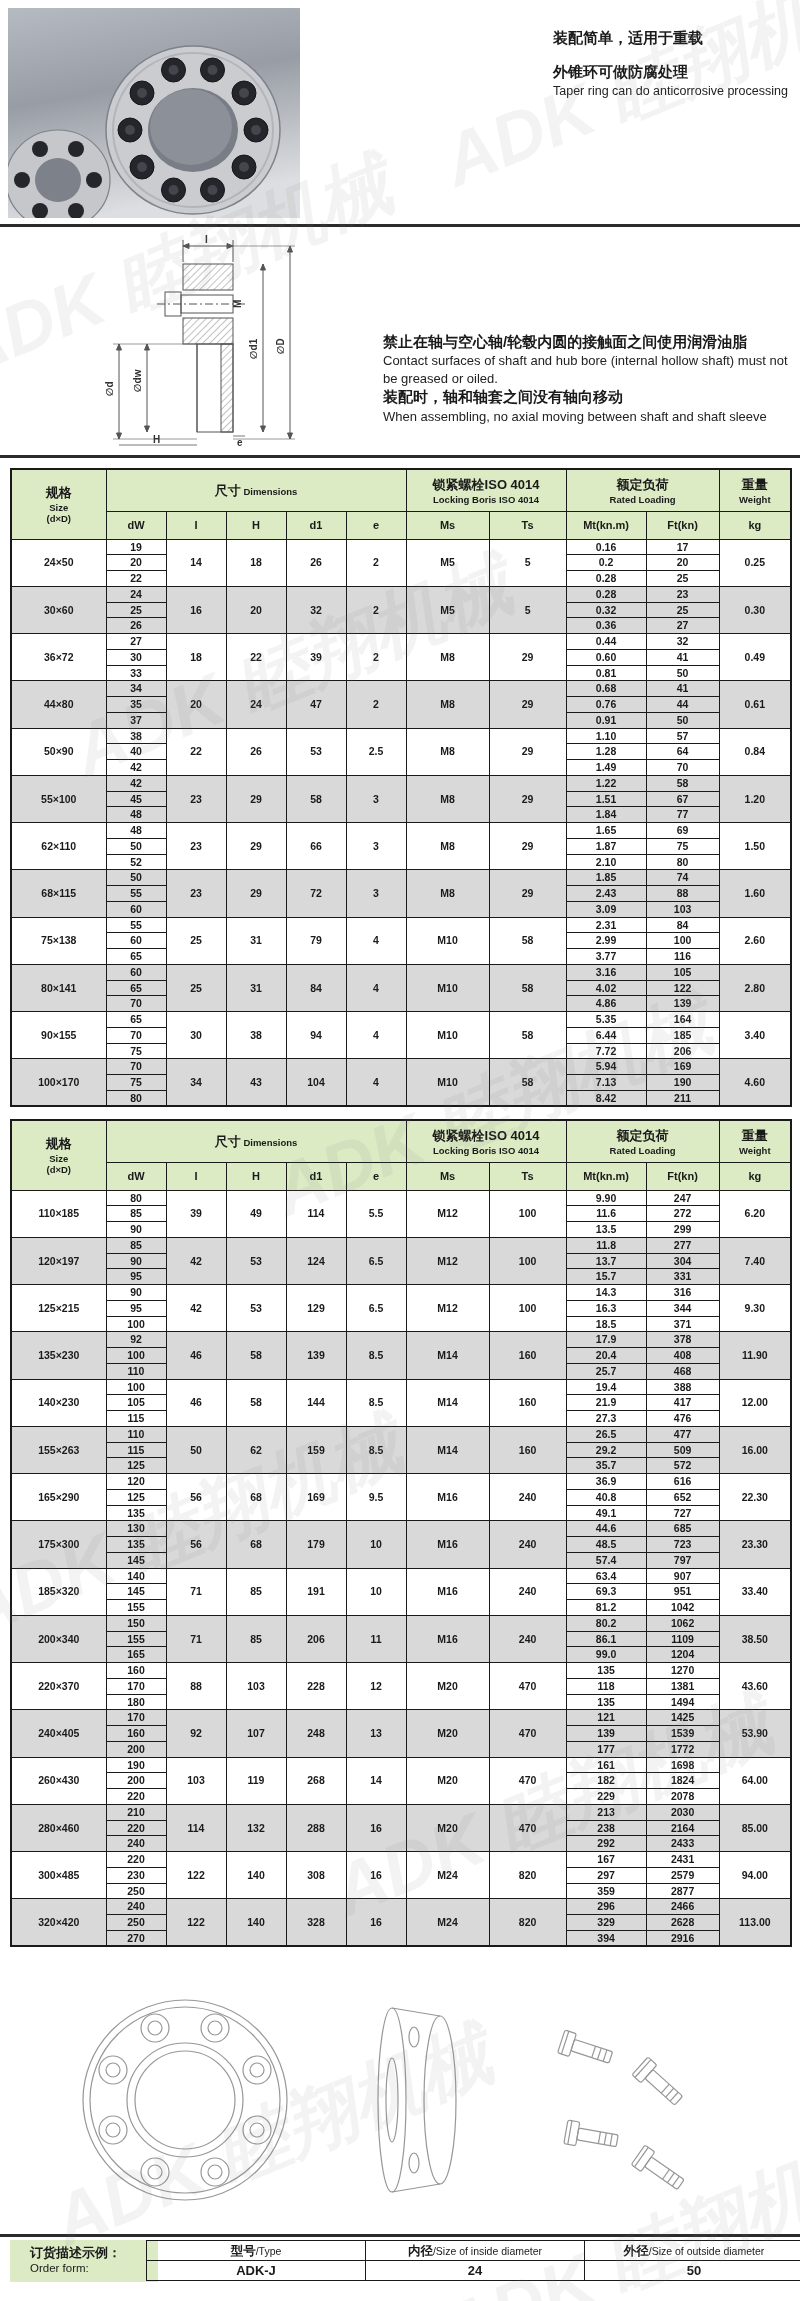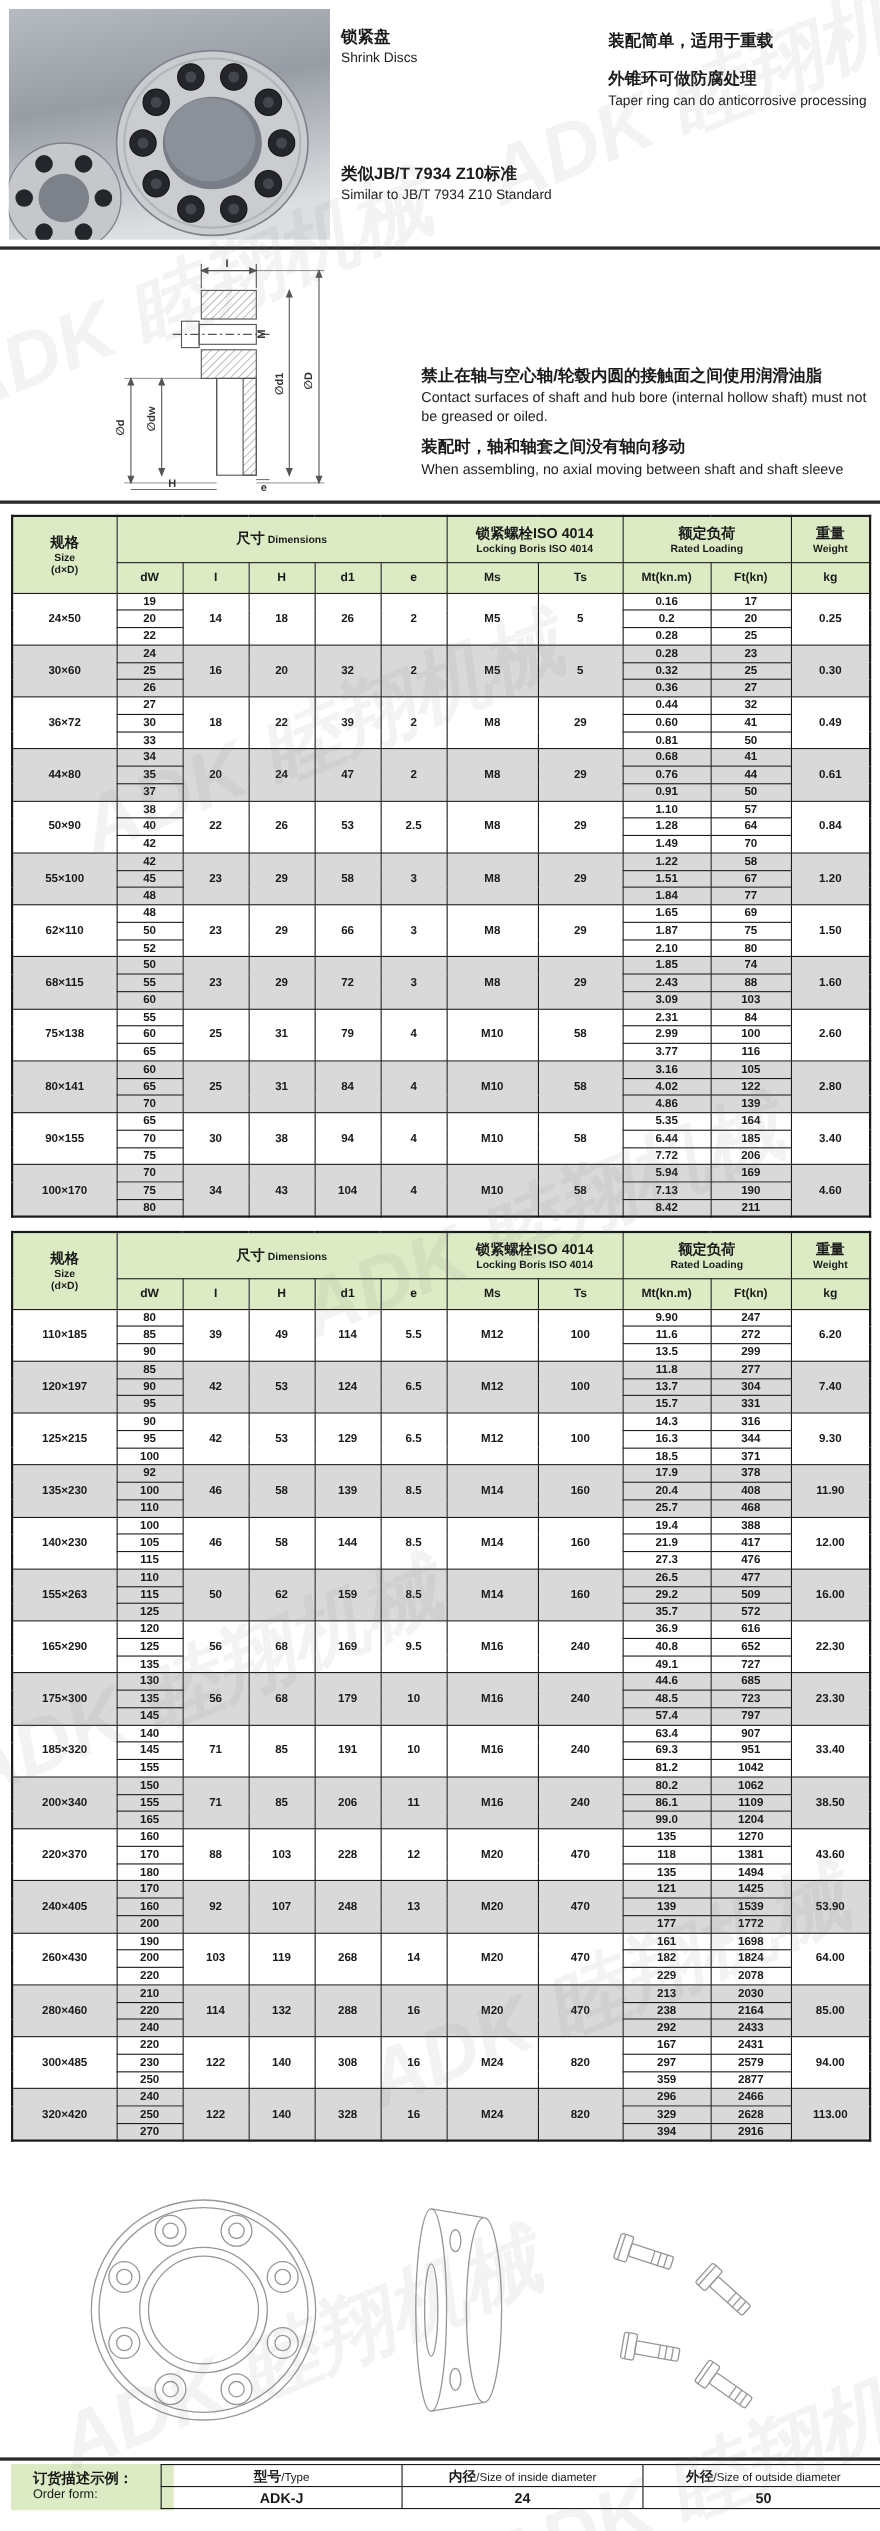--- a/index.html
+++ b/index.html
@@ -12,21 +12,21 @@
   .photo{left:8px;top:8px;width:292px;height:210px;}
   .top-mid{left:310px;top:24px;width:230px;}
   .top-right{left:553px;top:28px;width:244px;}
   .zh-head{font-size:15px;font-weight:bold;line-height:1.35;}
   .en-sub{font-size:12.5px;line-height:1.35;color:#222;}
   .gap-lg{margin-top:88px;}
   .gap-sm{margin-top:14px;}
   .divider{left:0;width:800px;height:3px;background:#2b2b2b;}
   
   .notes{left:383px;top:332px;width:414px;}
-  .notes .zh-head{font-size:15px;margin-top:10px;}
+  .notes .zh-head{font-size:15px;}
   .notes .en-sub{font-size:13px;}
   
   table.spec{border-collapse:collapse;table-layout:fixed;width:780px;
              border:2px solid #1a1a1a;background:#fff;}
   table.spec th,table.spec td{border:1px solid #1a1a1a;text-align:center;vertical-align:middle;
              padding:0;font-weight:bold;overflow:hidden;}
   table.spec thead th{background:#dcebc4;}
   table.spec thead tr.hr1{height:42px;}
   table.spec thead tr.hr2{height:28px;}
   table.spec tbody tr{height:15.75px;}
@@ -113,26 +113,20 @@
             <circle cx="18" cy="31" r="8"></circle>
             <circle cx="-18" cy="31" r="8"></circle>
         <circle cx="-36" cy="0" r="8"></circle>
             <circle cx="-18" cy="-31" r="8"></circle>
             <circle cx="18" cy="-31" r="8"></circle>
           </g>
       </g>
     </svg>
   </div>
 
-  <div class="abs top-mid">
-    <div class="zh-head">锁紧盘</div>
-    <div class="en-sub">Shrink Discs</div>
-    <div class="zh-head gap-lg">类似JB/T 7934 Z10标准</div>
-    <div class="en-sub">Similar to JB/T 7934 Z10 Standard</div>
-  </div>
 
   <div class="abs top-right">
     <div class="zh-head">装配简单，适用于重载</div>
     <div class="zh-head gap-sm">外锥环可做防腐处理</div>
     <div class="en-sub">Taper ring can do anticorrosive processing</div>
   </div>
 
   <div class="abs divider" style="top:224px;"></div>
 
   <div class="abs tech-drawing">

